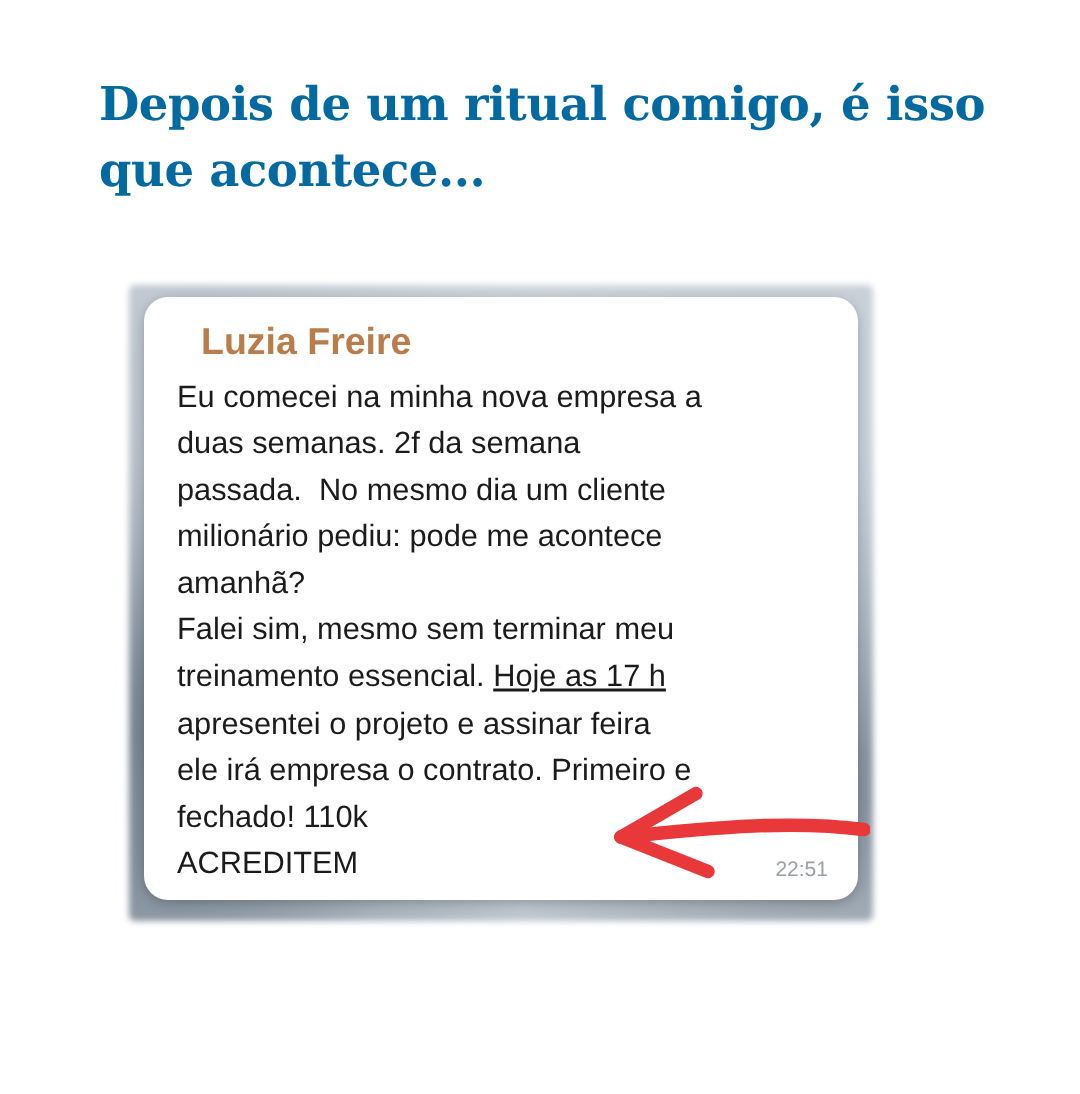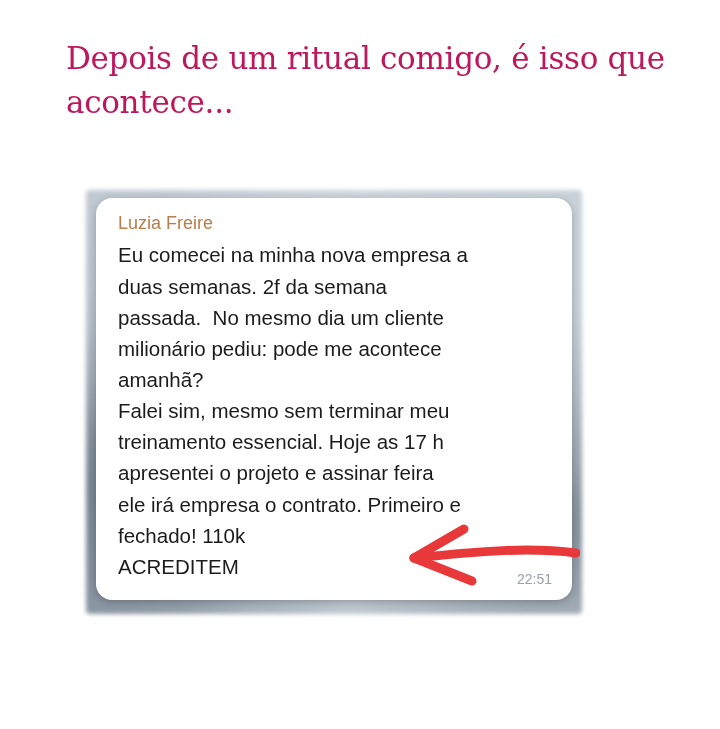--- a/index.html
+++ b/index.html
@@ -12,27 +12,27 @@
     height: 729px;
     position: relative;
     overflow: hidden;
     font-family: "Liberation Sans", sans-serif;
   }
 
   
   #headline {
     position: absolute;
     left: 66px;
-    top: 36px;
+    top: 48px;
     width: 600px;
     font-family: "DejaVu Serif", serif;
-    font-weight: normal;
+    font-weight: bold;
     font-size: 31px;
     line-height: 1.42;
-    color: #be185d;
+    color: #0369a1;
     letter-spacing: -0.3px;
   }
 
   
   #shot {
     position: absolute;
     left: 86px;
     top: 190px;
     width: 496px;
     height: 424px;
@@ -62,35 +62,35 @@
     width: 476px;
     height: 402px;
     background: #ffffff;
     border-radius: 16px;
     box-shadow: 0 2px 7px rgba(0,0,0,0.22);
     padding: 14px 18px 10px 22px;
     box-sizing: border-box;
   }
 
   .sender {
-    font-size: 18px;
+    font-size: 25px;
     color: #b97c4b;
-    font-weight: normal;
-    margin: 0 0 4px 0;
+    font-weight: bold;
+    margin: 0 0 4px 16px;
     line-height: 1.3;
   }
 
   .msg {
     font-size: 20.5px;
     line-height: 1.52;
     color: #1b1b1b;
     margin: 0;
     white-space: pre-wrap;
   }
-  .msg .ul { }
+  .msg .ul { text-decoration: underline; }
 
   .timestamp {
     position: absolute;
     right: 20px;
     bottom: 13px;
     font-size: 14px;
     color: #9aa0a6;
   }
 
   

